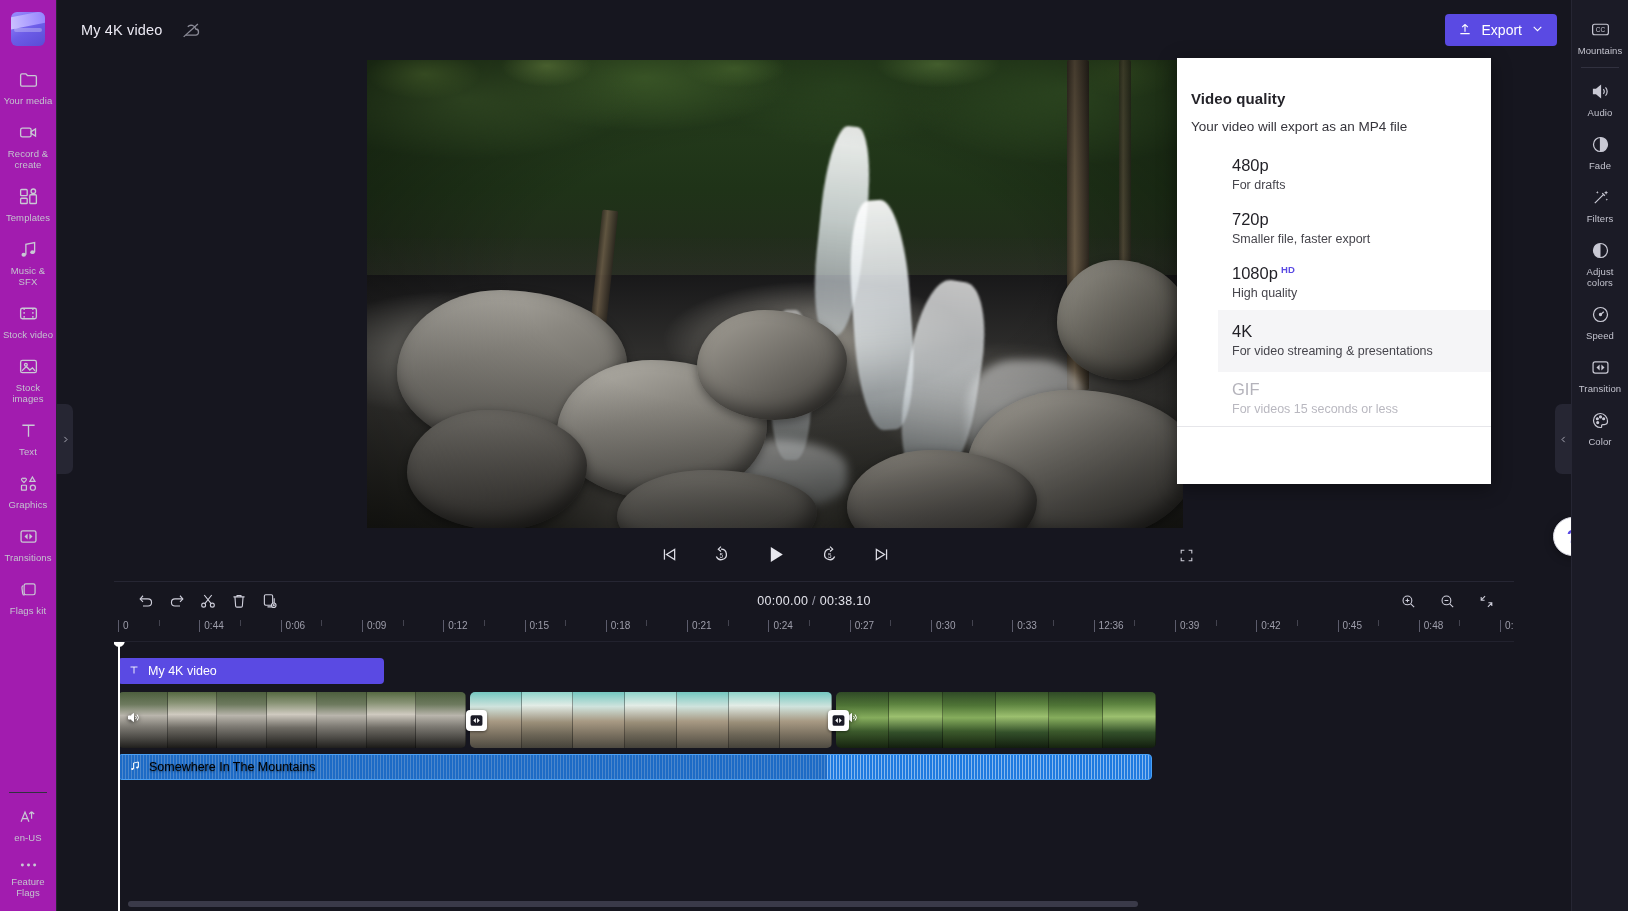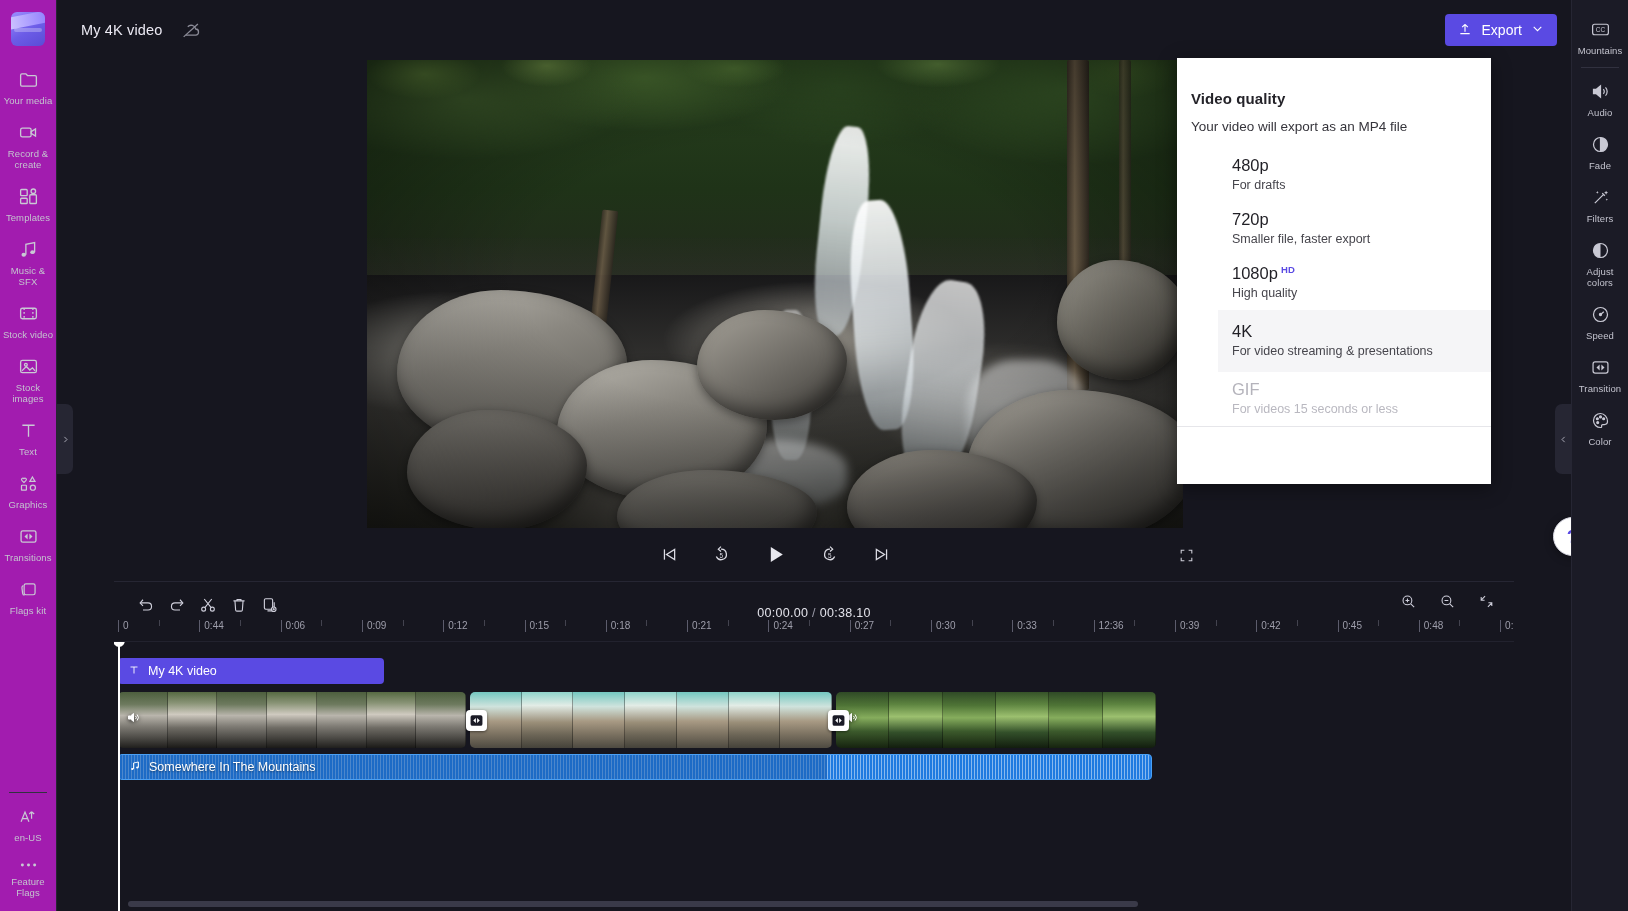--- a/index.html
+++ b/index.html
@@ -335,21 +335,21 @@
     bottom: 0; top: 581px;
     background: #16161f;
     border-top: 1px solid #262633;
     display: flex;
     flex-direction: column;
   }
   .tl-toolbar {
     height: 38px;
     flex: 0 0 38px;
     display: flex;
-    align-items: flex-end;
+    align-items: center;
     padding: 0 16px;
     position: relative;
   }
   .tool-btn {
     background:none;border:none;cursor:pointer;color:#cfcfdb;
     width: 31px; height:31px;
     display:flex;align-items:center;justify-content:center;
     border-radius:4px;
   }
   .tl-time {
@@ -464,21 +464,21 @@
     opacity:.85;
   }
   .wave-sel {
     position:absolute; left:0; top:0; bottom:0; width: 708px;
     background: rgba(28,94,176,.55);
   }
   .audio-label {
     position:relative; z-index:3;
     display:flex; align-items:center; gap:8px;
     height:100%; padding:0 10px;
-    color:#ffffff; font-size:12.5px;
+    color:#000000; font-size:12.5px;
     text-shadow: 0 1px 2px rgba(0,0,0,.45);
   }
   .playhead {
     position:absolute;
     left: 4px; top: 0; bottom: 0;
     width: 2px; background:#fff;
     z-index: 12;
     pointer-events:none;
   }
   .playhead-head {

